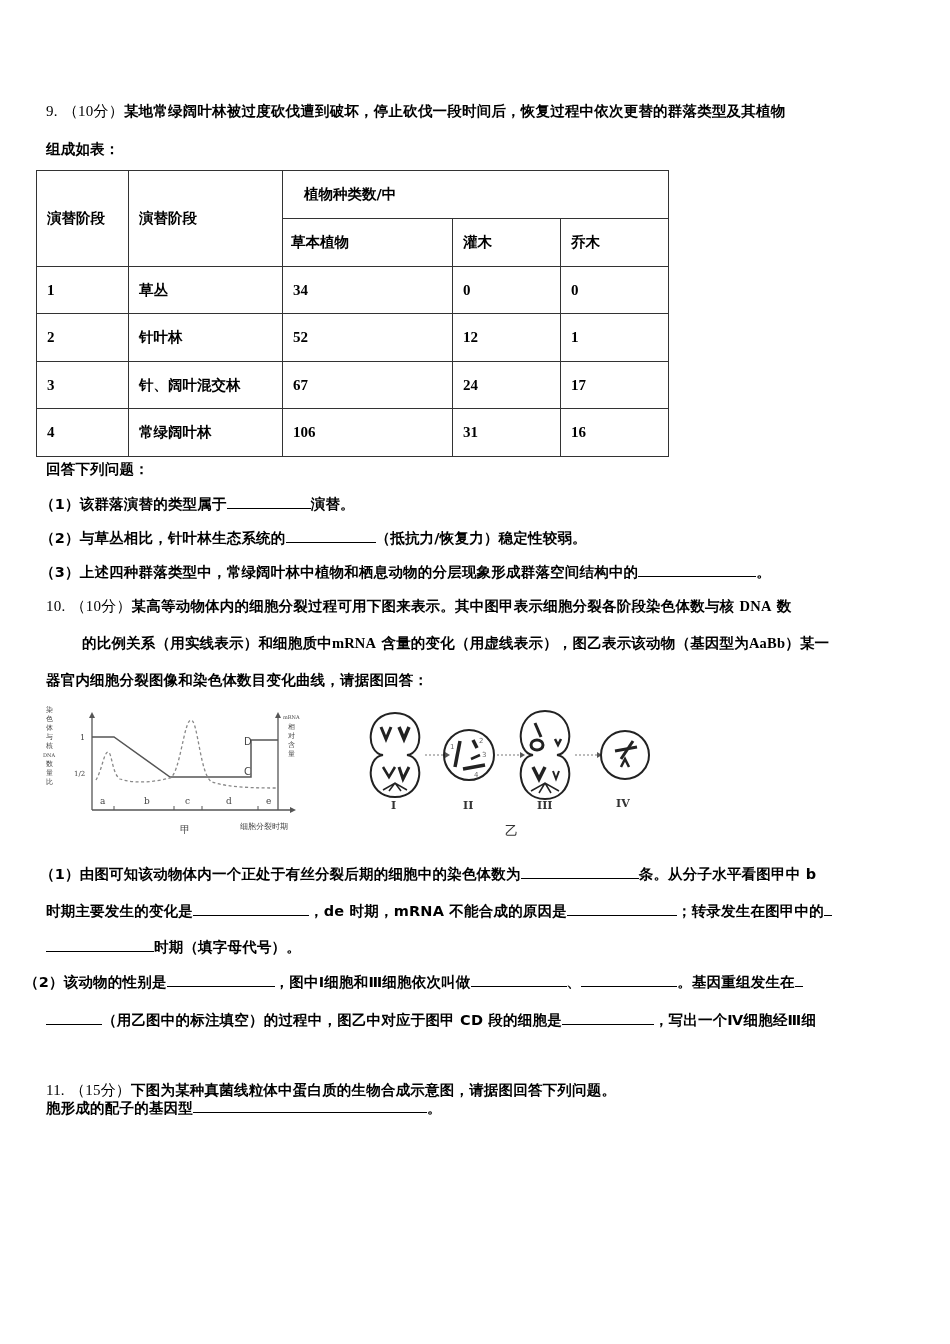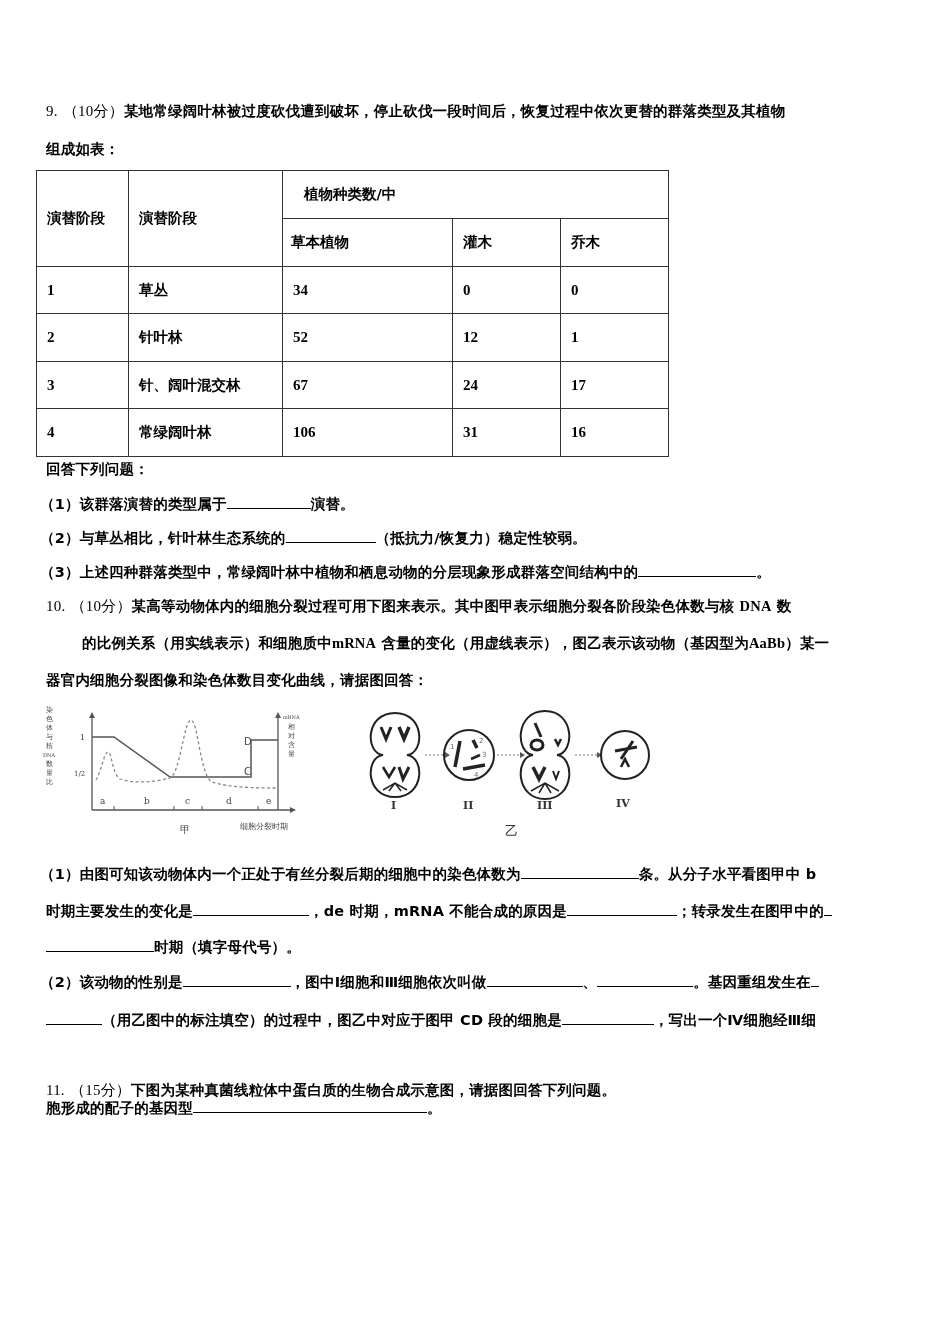--- a/index.html
+++ b/index.html
@@ -209,21 +209,21 @@
 <div class="line bold" style="top:864px; left:40px;">
   <span>（1）由图可知该动物体内一个正处于有丝分裂后期的细胞中的染色体数为</span><span class="blank" style="width:118px;"></span><span>条。从分子水平看图甲中 b</span>
 </div>
 <div class="line bold" style="top:901px;">
   <span>时期主要发生的变化是</span><span class="blank" style="width:116px;"></span><span>，de 时期，mRNA 不能合成的原因是</span><span class="blank" style="width:110px;"></span><span>；转录发生在图甲中的</span><span class="blank" style="width:8px;"></span>
 </div>
 <div class="line bold" style="top:937px;">
   <span class="blank" style="width:108px;"></span><span>时期（填字母代号）。</span>
 </div>
 
-<div class="line bold" style="top:972px; left:40px;">
+<div class="line bold" style="top:972px; left:24px;">
   <span>（2）该动物的性别是</span><span class="blank" style="width:108px;"></span><span>，图中Ⅰ细胞和Ⅲ细胞依次叫做</span><span class="blank" style="width:96px;"></span><span>、</span><span class="blank" style="width:96px;"></span><span>。基因重组发生在</span><span class="blank" style="width:8px;"></span>
 </div>
 <div class="line bold" style="top:1010px;">
   <span class="blank" style="width:56px;"></span><span>（用乙图中的标注填空）的过程中，图乙中对应于图甲 CD 段的细胞是</span><span class="blank" style="width:92px;"></span><span>，写出一个Ⅳ细胞经Ⅲ细</span>
 </div>
 <div class="line bold" style="top:1062px;margin-top:36px;">
   <span>胞形成的配子的基因型</span><span class="blank" style="width:234px;"></span><span>。</span>
 </div>
 
 <div class="line bold" style="top:1081px;">

